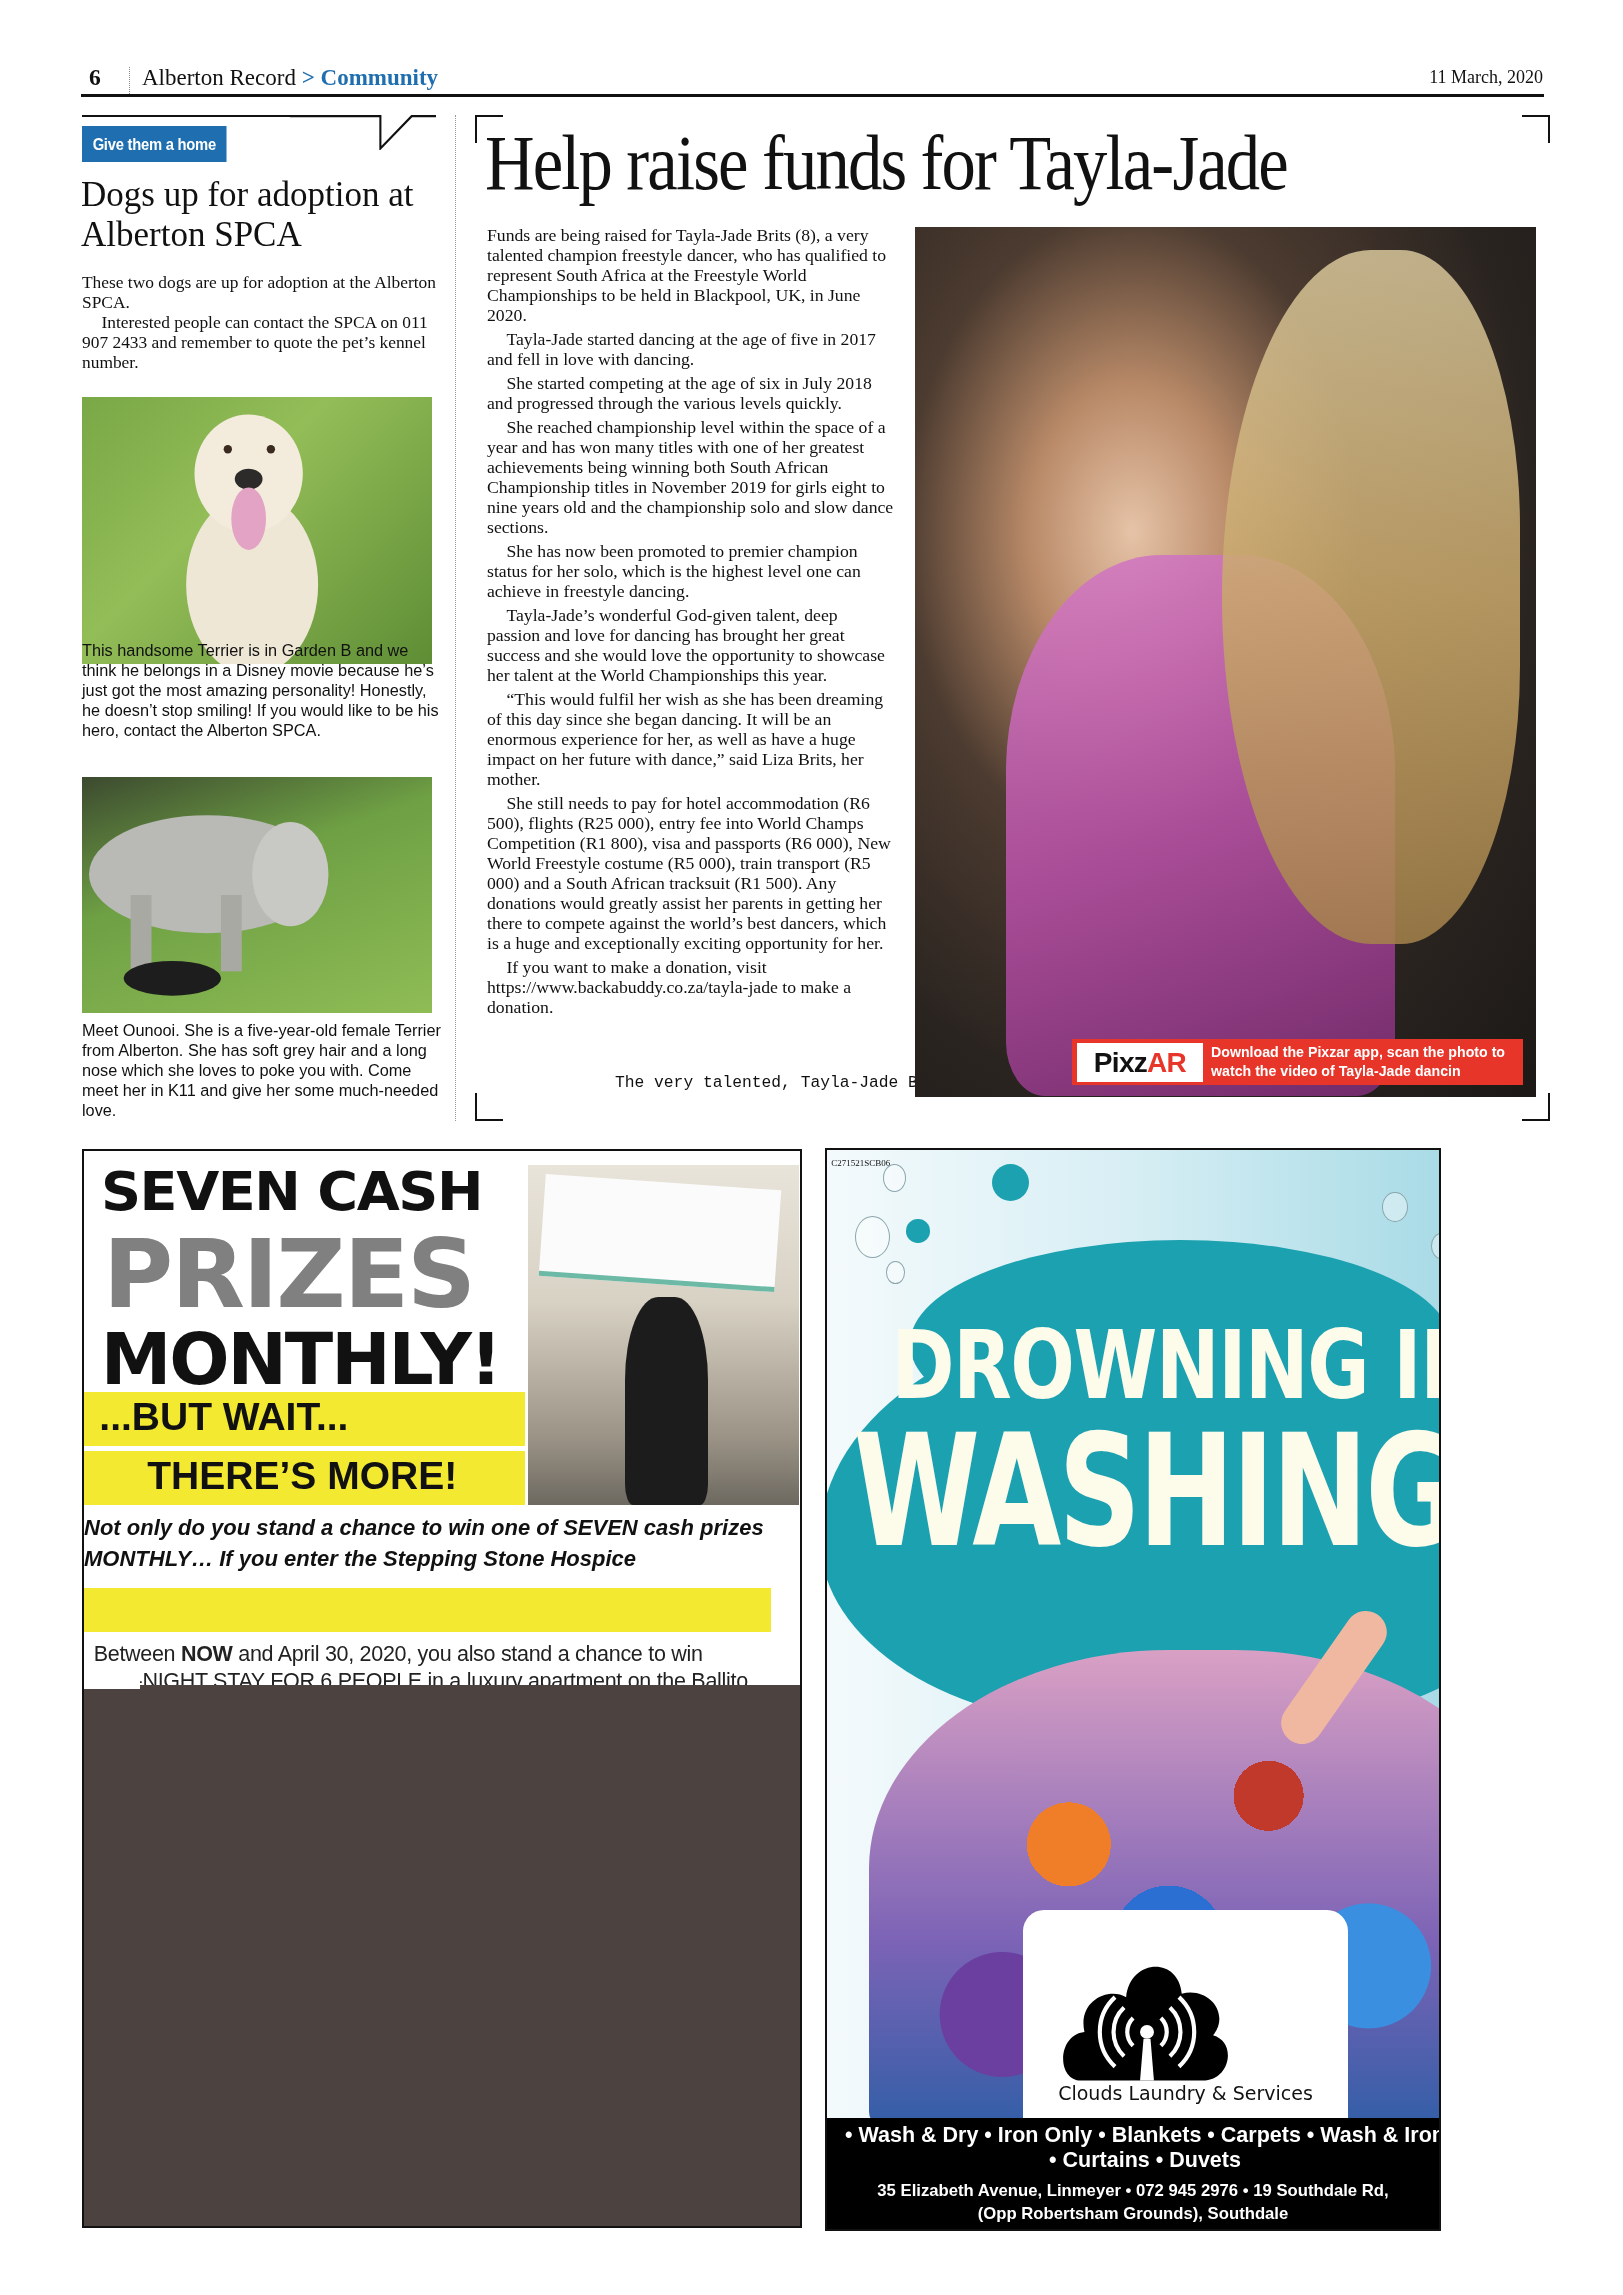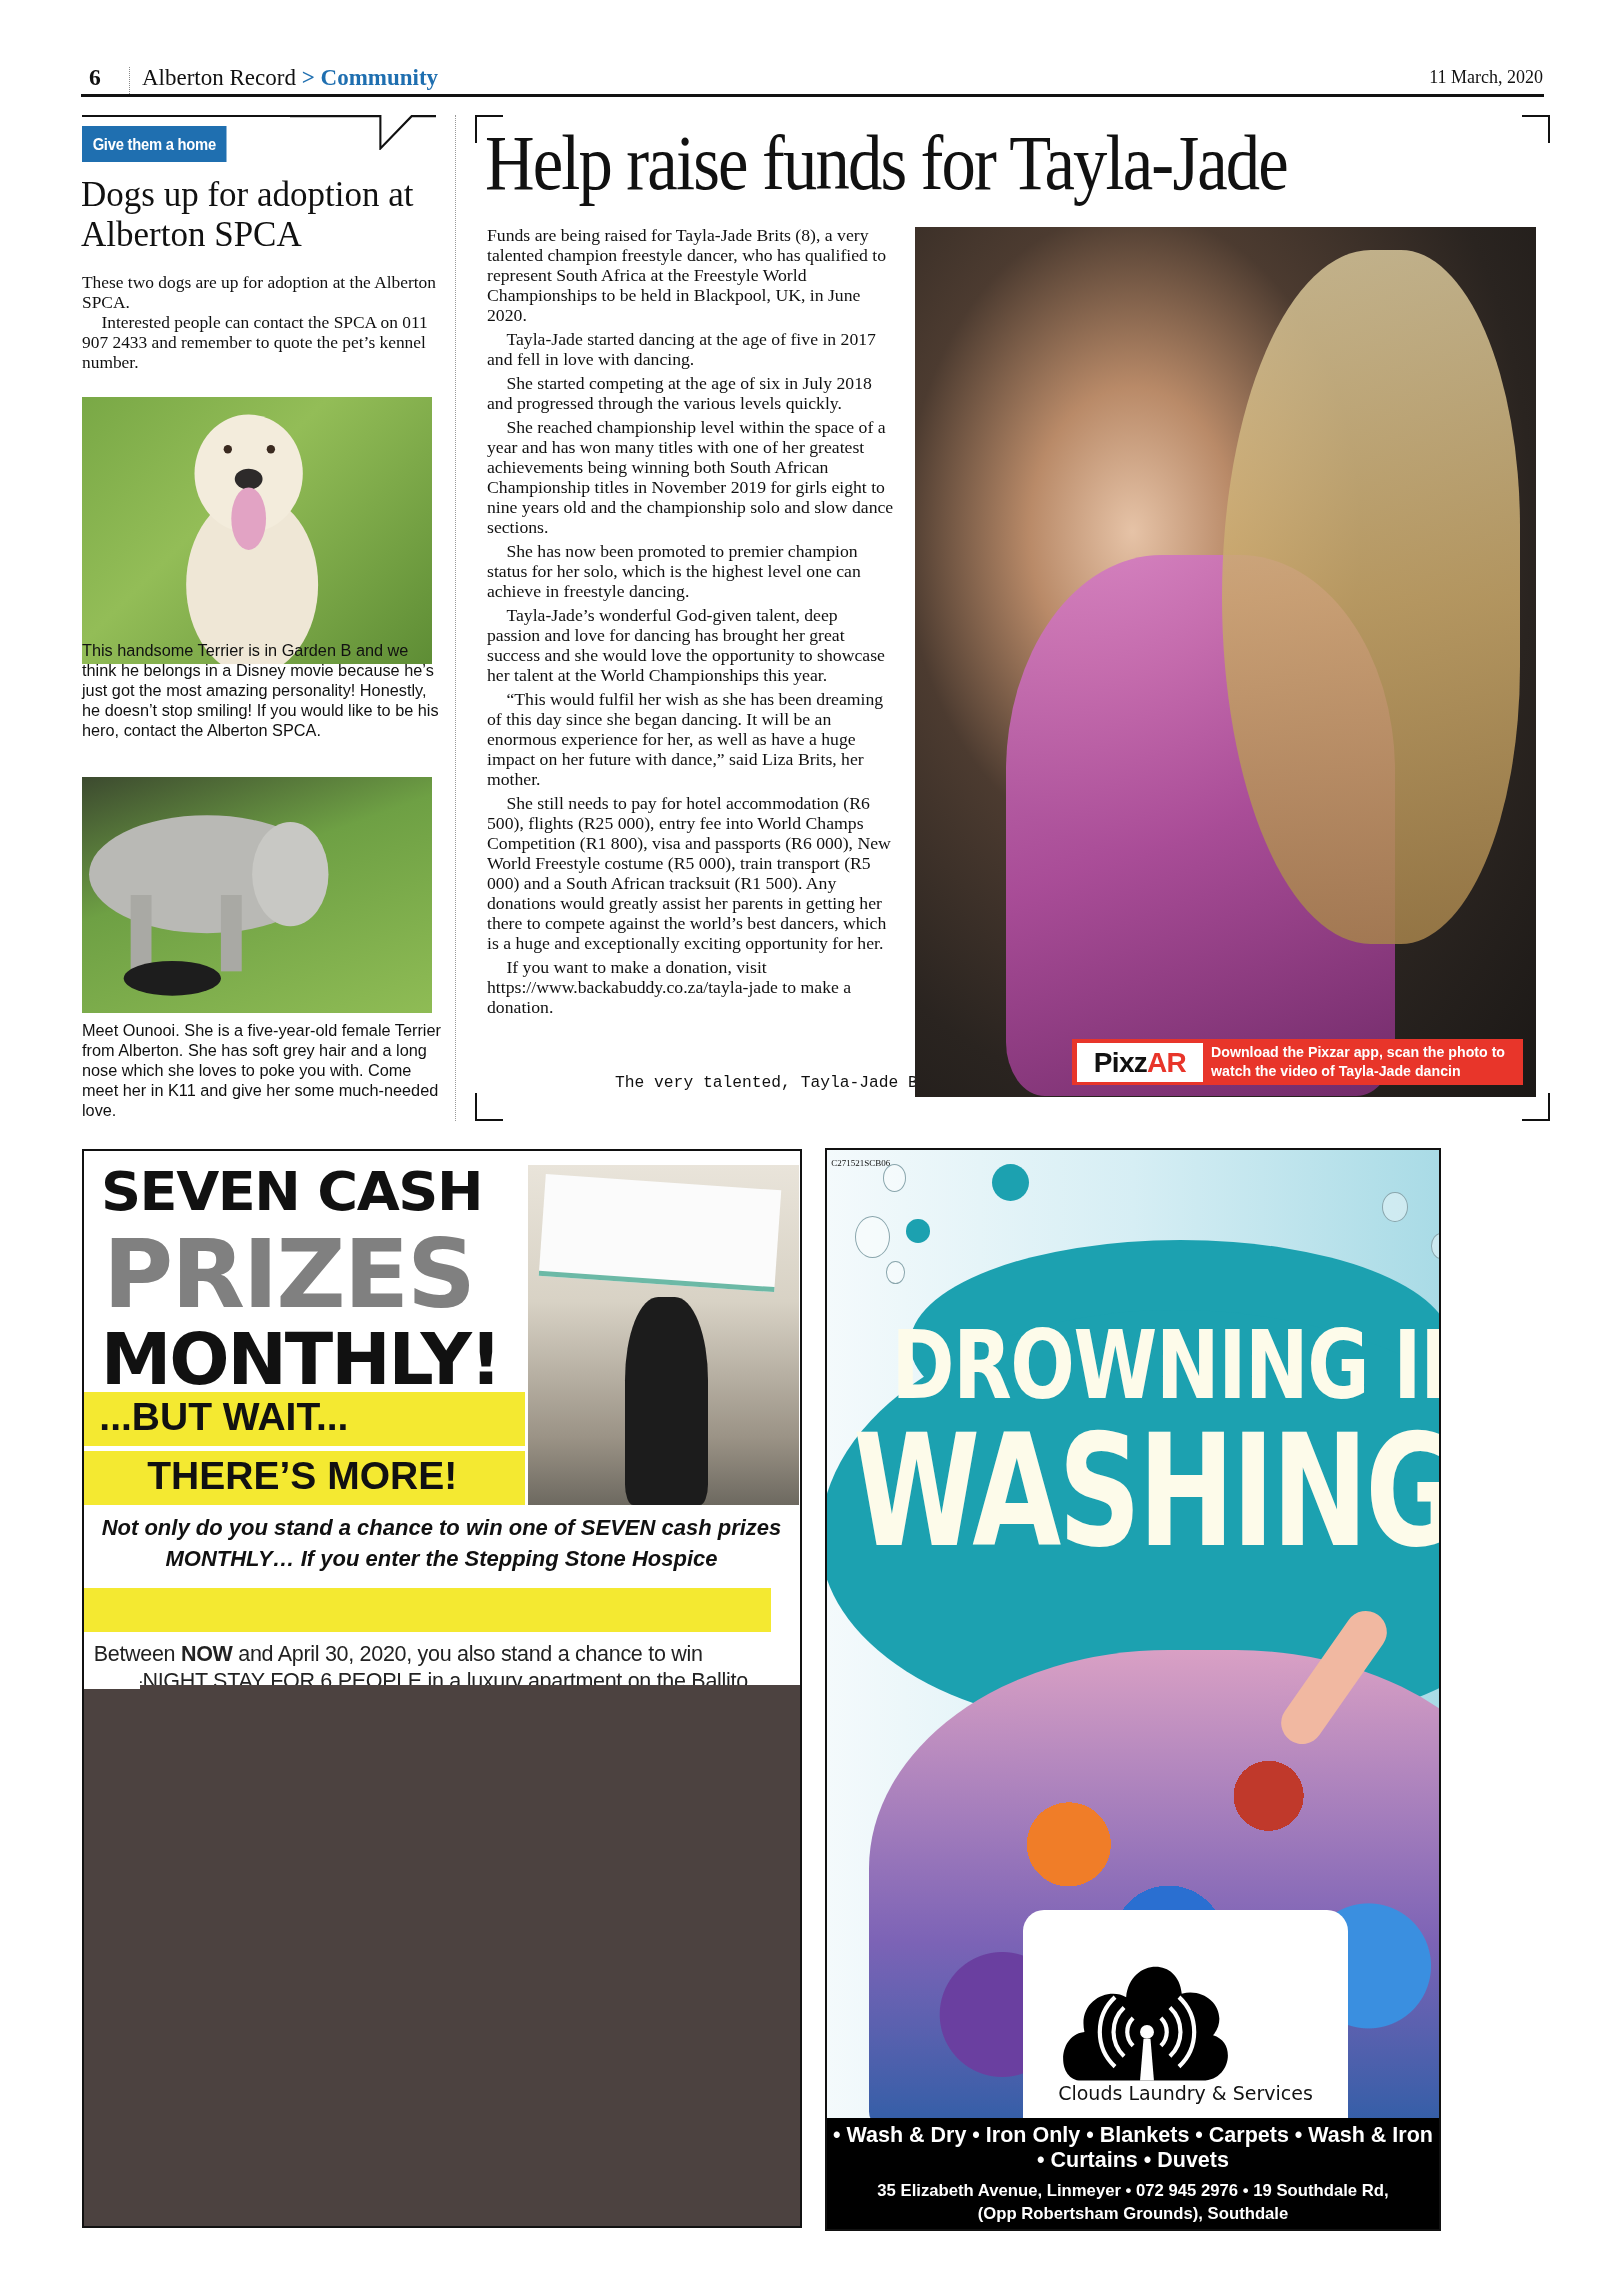--- a/index.html
+++ b/index.html
@@ -53,21 +53,21 @@
   #seven-cash{left:16.7px;top:10.4px;font-size:53px;letter-spacing:-1.4px;color:#111;transform:scaleX(1.05);transform-origin:left;}
   #prizes{left:19.4px;top:69px;font-size:94px;letter-spacing:-2.1px;color:#808080;transform:scaleX(1.02);transform-origin:left;}
   #monthly{left:16.7px;top:167px;font-size:71px;letter-spacing:-2.1px;color:#111;}
   .yellow{position:absolute;background:#f4e931;}
   #but-wait-bar{left:0;top:241px;width:441px;height:54px;}
   #theres-more-bar{left:0;top:300px;width:441px;height:54px;}
   #club-bar{left:0;top:437px;width:687px;height:44px;}
   .ad-sub{position:absolute;font-family:"Liberation Sans",sans-serif;font-weight:bold;white-space:nowrap;color:#111;}
   #but-wait{left:15.3px;top:244px;font-size:39px;}
   #theres-more{left:15.3px;top:303px;font-size:39px;margin-left:48px;}
-  #not-only{left:0;top:362px;width:715px;text-align:center;font-style:italic;font-size:22px;line-height:30.5px;white-space:normal;}
+  #not-only{left:0;top:362px;width:715px;text-align:left;font-style:italic;font-size:22px;line-height:30.5px;white-space:normal;}
   #club-2000{left:0;top:441px;width:687px;text-align:center;font-size:25px;}
   .ad-body{position:absolute;font-family:"Liberation Sans",sans-serif;font-size:21.5px;color:#222;white-space:nowrap;letter-spacing:-0.3px;}
   #between{left:9.7px;top:491px;}
   #bullet-1{left:9.7px;top:518px;}
   #coast{left:16.7px;top:544px;}
   #cheque-photo{left:444px;top:14px;width:271px;height:340px;background:linear-gradient(180deg,#e9e4da 0%,#d8d2c5 40%,#9b9386 80%,#6d6960 100%);}
   #cheque{left:458px;top:31px;width:236px;height:97px;background:#fbfbfb;border-bottom:5.6px solid #6cb9a6;transform:rotate(4deg);}
   #woman{left:541px;top:146px;width:83px;height:208px;background:#1c1c1c;border-radius:40% 40% 10% 10%;}
   
   #ad-right{left:825px;top:1148px;width:616px;height:1083px;border:2.1px solid #111;box-sizing:border-box;overflow:hidden;background:linear-gradient(90deg,#f4fafc 0%,#d6eef4 50%,#a9dbe6 100%);}
@@ -77,21 +77,21 @@
   #foam{position:absolute;left:-7px;top:160px;width:736px;height:416px;background:#1ca1b0;border-radius:48% 52% 40% 40% / 55% 55% 45% 45%;}
   #foam2{position:absolute;left:83px;top:90px;width:541px;height:208px;background:#1ca1b0;border-radius:50%;}
   #drowning{position:absolute;left:0;top:170px;width:720px;text-align:center;font-family:"DejaVu Sans",sans-serif;font-weight:900;font-size:76px;color:#fdfbea;letter-spacing:-1.4px;transform:scaleY(1.25);}
   #washing{position:absolute;left:0;top:274px;width:720px;text-align:center;font-family:"DejaVu Sans",sans-serif;font-weight:900;font-size:115px;color:#fdfbea;letter-spacing:-2.8px;transform:scaleY(1.35);}
   #clothes{position:absolute;left:42px;top:500px;width:666px;height:486px;background:radial-gradient(circle at 30% 40%,#f07d28 0,#f07d28 42px,transparent 42px),radial-gradient(circle at 60% 30%,#c0392b 0,#c0392b 35px,transparent 35px),radial-gradient(circle at 45% 60%,#2a6fd1 0,#2a6fd1 56px,transparent 56px),radial-gradient(circle at 75% 65%,#3a8fe0 0,#3a8fe0 62px,transparent 63px),radial-gradient(circle at 20% 75%,#6a3fa0 0,#6a3fa0 62px,transparent 63px),linear-gradient(180deg,#d9a0c4,#7c63b6 60%,#2f5ea6);border-radius:45% 45% 5% 5%;}
   #hand{position:absolute;left:486px;top:451px;width:42px;height:153px;background:#f1b8a1;transform:rotate(35deg);border-radius:21px;}
   #logo-card{position:absolute;left:196px;top:760px;width:325px;height:208px;background:#fff;border-radius:21px 21px 0 0;}
   #cloud-logo{position:absolute;left:233px;top:795px;width:174px;height:139px;}
   #clouds-name{position:absolute;left:196px;top:932px;width:325px;text-align:center;font-family:"DejaVu Sans",sans-serif;font-size:19px;color:#111;}
   #black-panel{position:absolute;left:0;top:968px;width:100%;height:115px;background:#000;}
-  #services{position:absolute;left:0;top:973px;width:100%;text-align:center;font-family:"Liberation Sans",sans-serif;font-weight:bold;font-size:21.5px;line-height:25px;color:#fff;}
+  #services{position:absolute;left:0;top:973px;width:100%;text-align:center;font-family:"Liberation Sans",sans-serif;font-weight:bold;font-size:21.5px;line-height:25px;color:#fff;padding-left:12px;}
   #address{position:absolute;left:0;top:1029px;width:100%;text-align:center;font-family:"Liberation Sans",sans-serif;font-weight:bold;font-size:16.7px;line-height:23px;color:#fff;}
 </style>
 </head>
 <body>
 
 <div class="abs" id="pg-num">6</div>
 <div class="abs" id="hdr-div"></div>
 <div class="abs" id="hdr-title">
   <span>Alberton Record</span>
   <span class="sec">&gt;</span>

